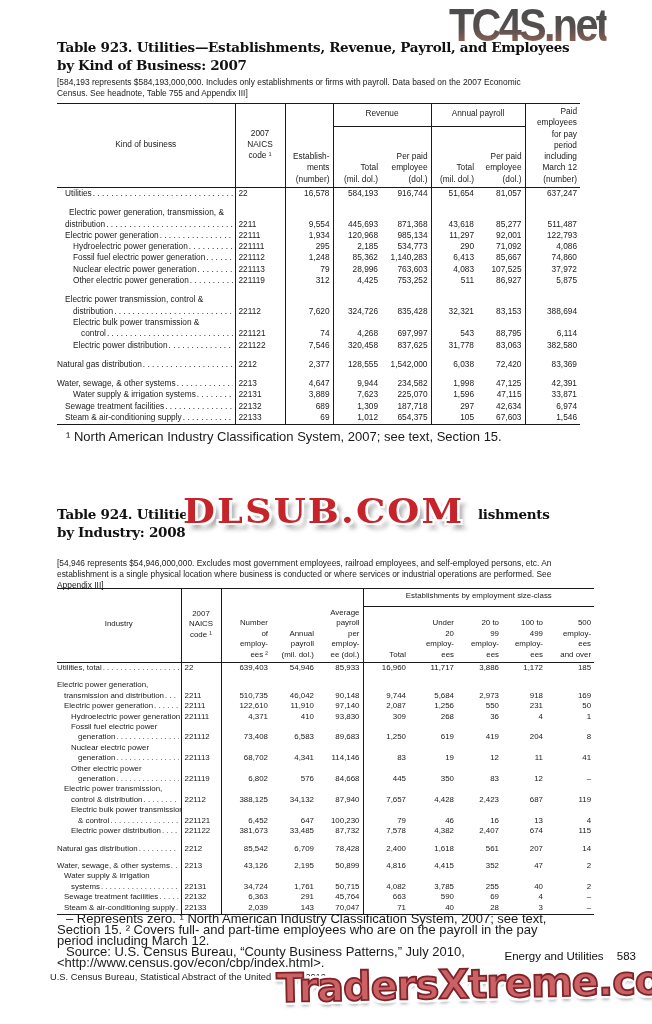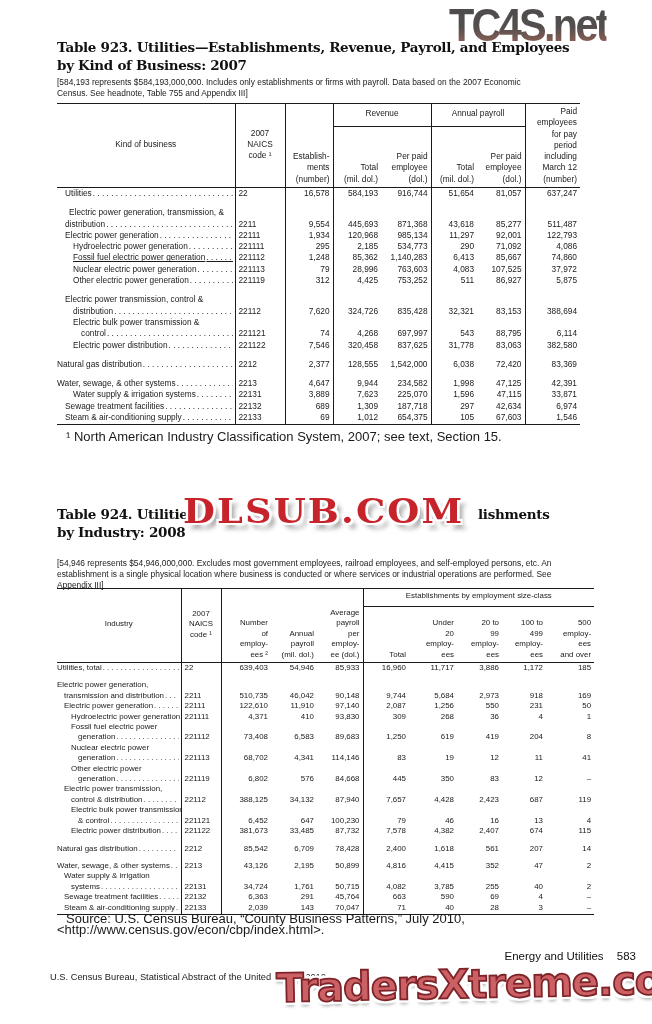--- a/index.html
+++ b/index.html
@@ -190,21 +190,21 @@
           <td class="naics bR">221111</td>
           <td class="num bR">295</td>
           <td class="num">2,185</td>
           <td class="num bR">534,773</td>
           <td class="num">290</td>
           <td class="num bR">71,092</td>
           <td class="num">4,086</td>
         </tr>
         <tr>
           <td class="lbl bR">
-            <div class="ll" style="padding-left: 16px; text-decoration: underline;">
+            <div class="ll" style="padding-left: 16px;">
               <span class="tx">Fossil fuel electric power generation</span>
               <span class="leader"> . . . . . . . . . . . . . . . . . . . . . . . . . . . . . . . . . . . . . . . . . . . . . . . . . . . . . . . . . . . . . . . . . . . . . . . . . . . . . . . .</span>
             </div>
           </td>
           <td class="naics bR">221112</td>
           <td class="num bR">1,248</td>
           <td class="num">85,362</td>
           <td class="num bR">1,140,283</td>
           <td class="num">6,413</td>
           <td class="num bR">85,667</td>
@@ -707,20 +707,21 @@
           <td class="num bR">70,047</td>
           <td class="num">71</td>
           <td class="num">40</td>
           <td class="num">28</td>
           <td class="num">3</td>
           <td class="num">–</td>
         </tr>
       </tbody>
   </table>
   <div class="notes t924-notes">
+    <p>– Represents zero. ¹ North American Industry Classification System, 2007; see text, Section 15. ² Covers full- and part-time employees who are on the payroll in the pay period including March 12.</p>
     <p>Source: U.S. Census Bureau, “County Business Patterns,” July 2010, &lt;http://www.census.gov/econ/cbp/index.html&gt;.</p>
   </div>
 
   <div class="running-head">
     <span>Energy and Utilities</span>
     <span class="pgnum">583</span>
   </div>
   <div class="page-footer">U.S. Census Bureau, Statistical Abstract of the United States: 2012</div>
 
 </div>

